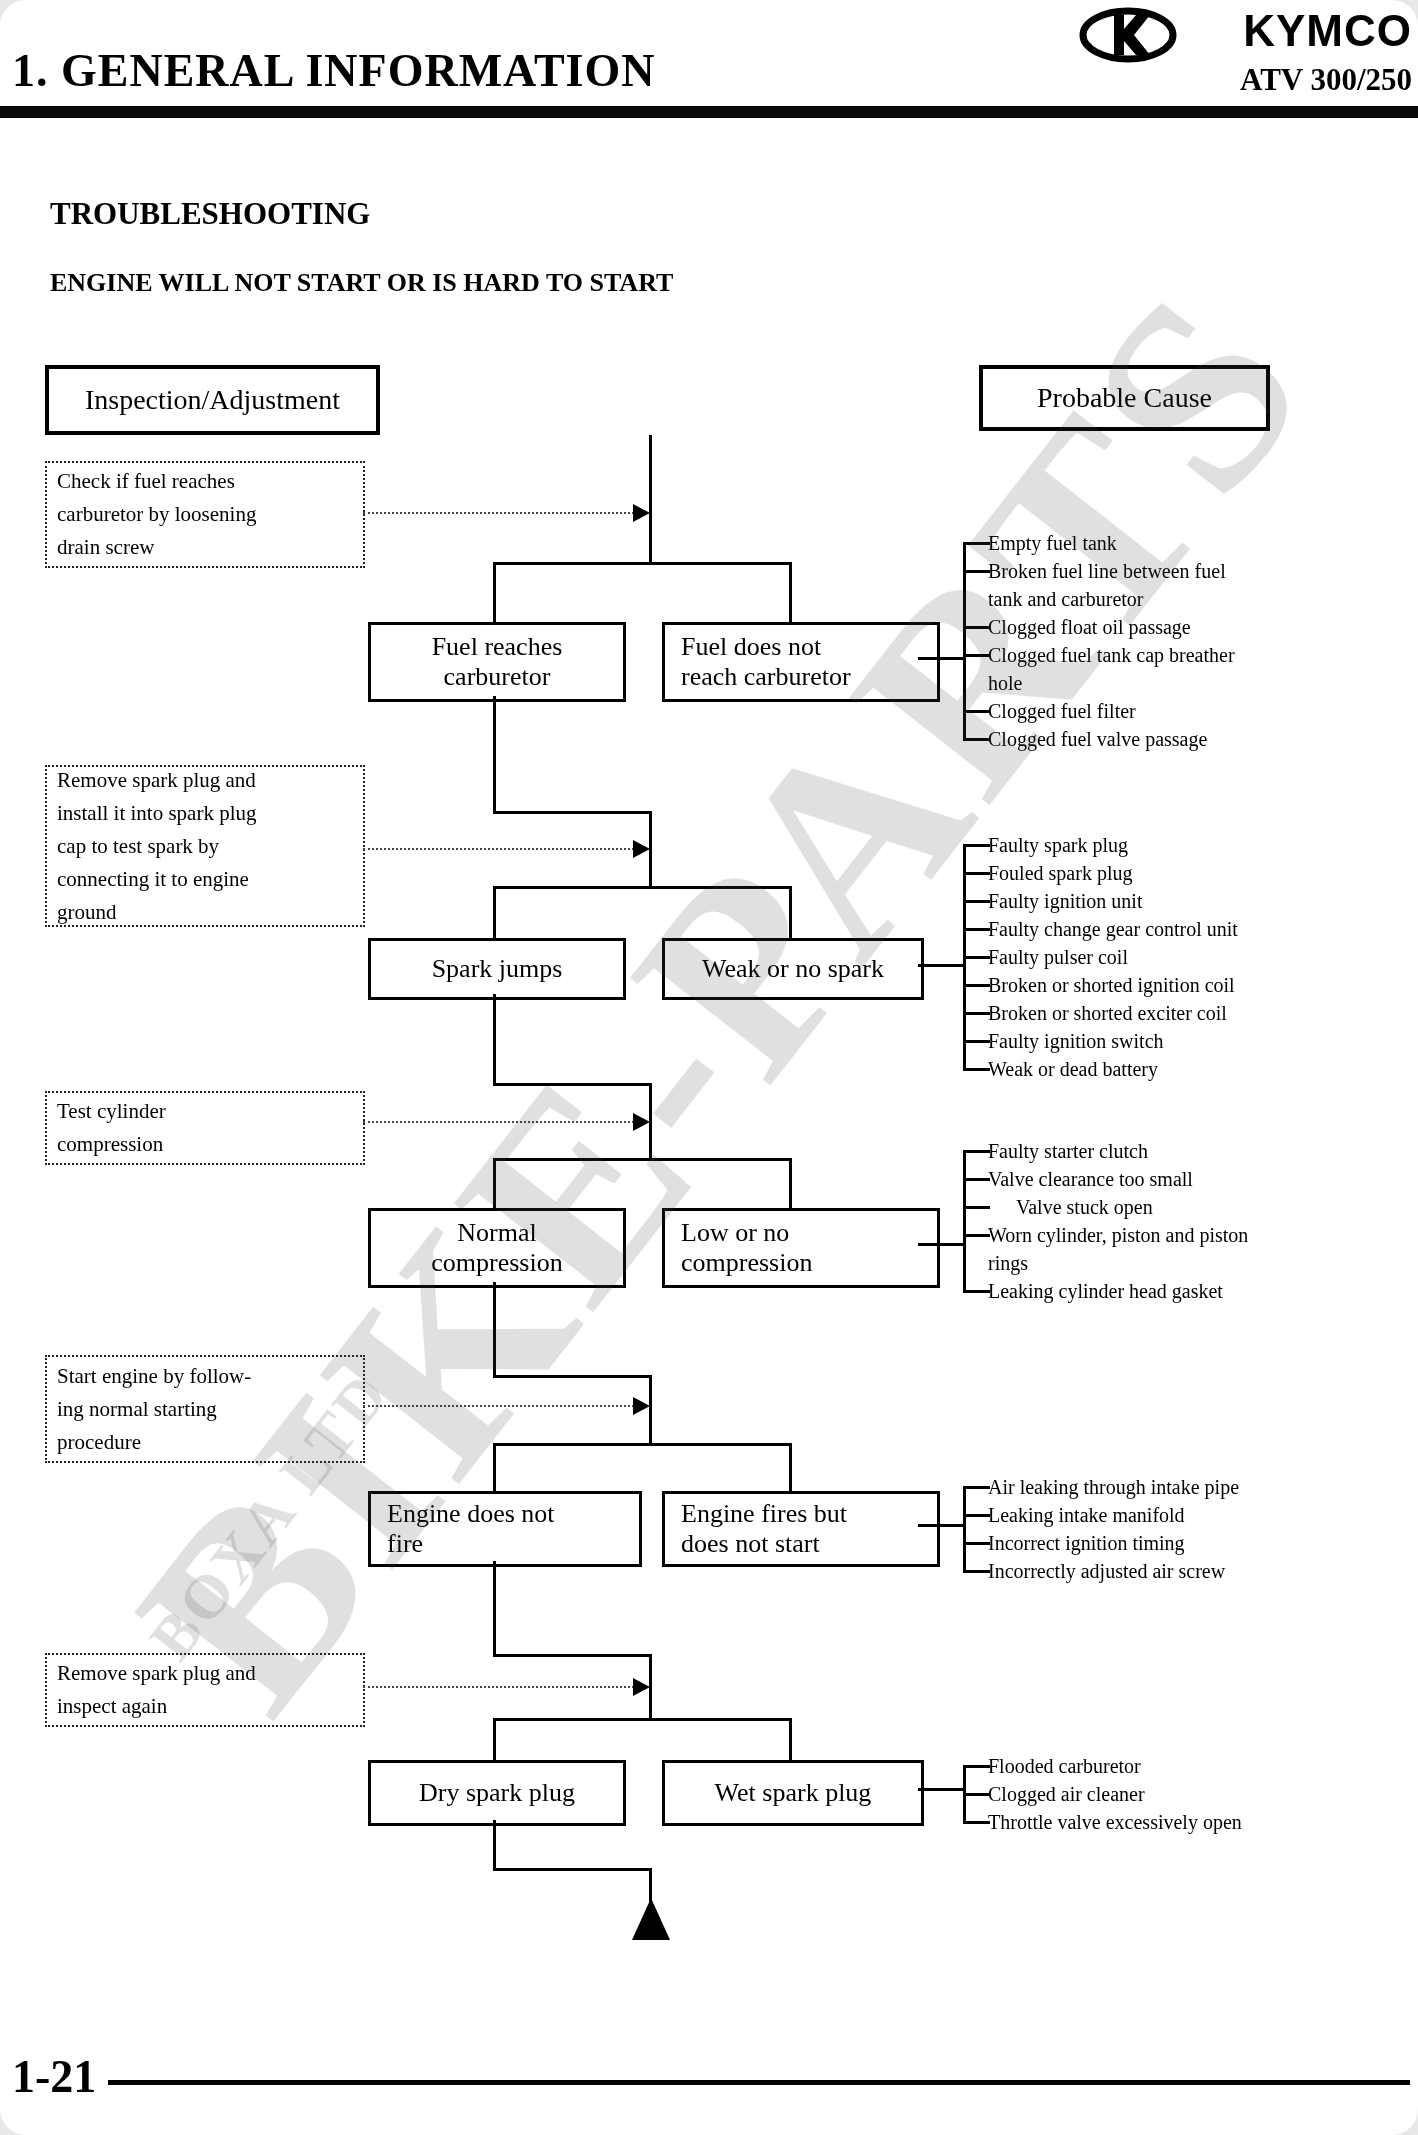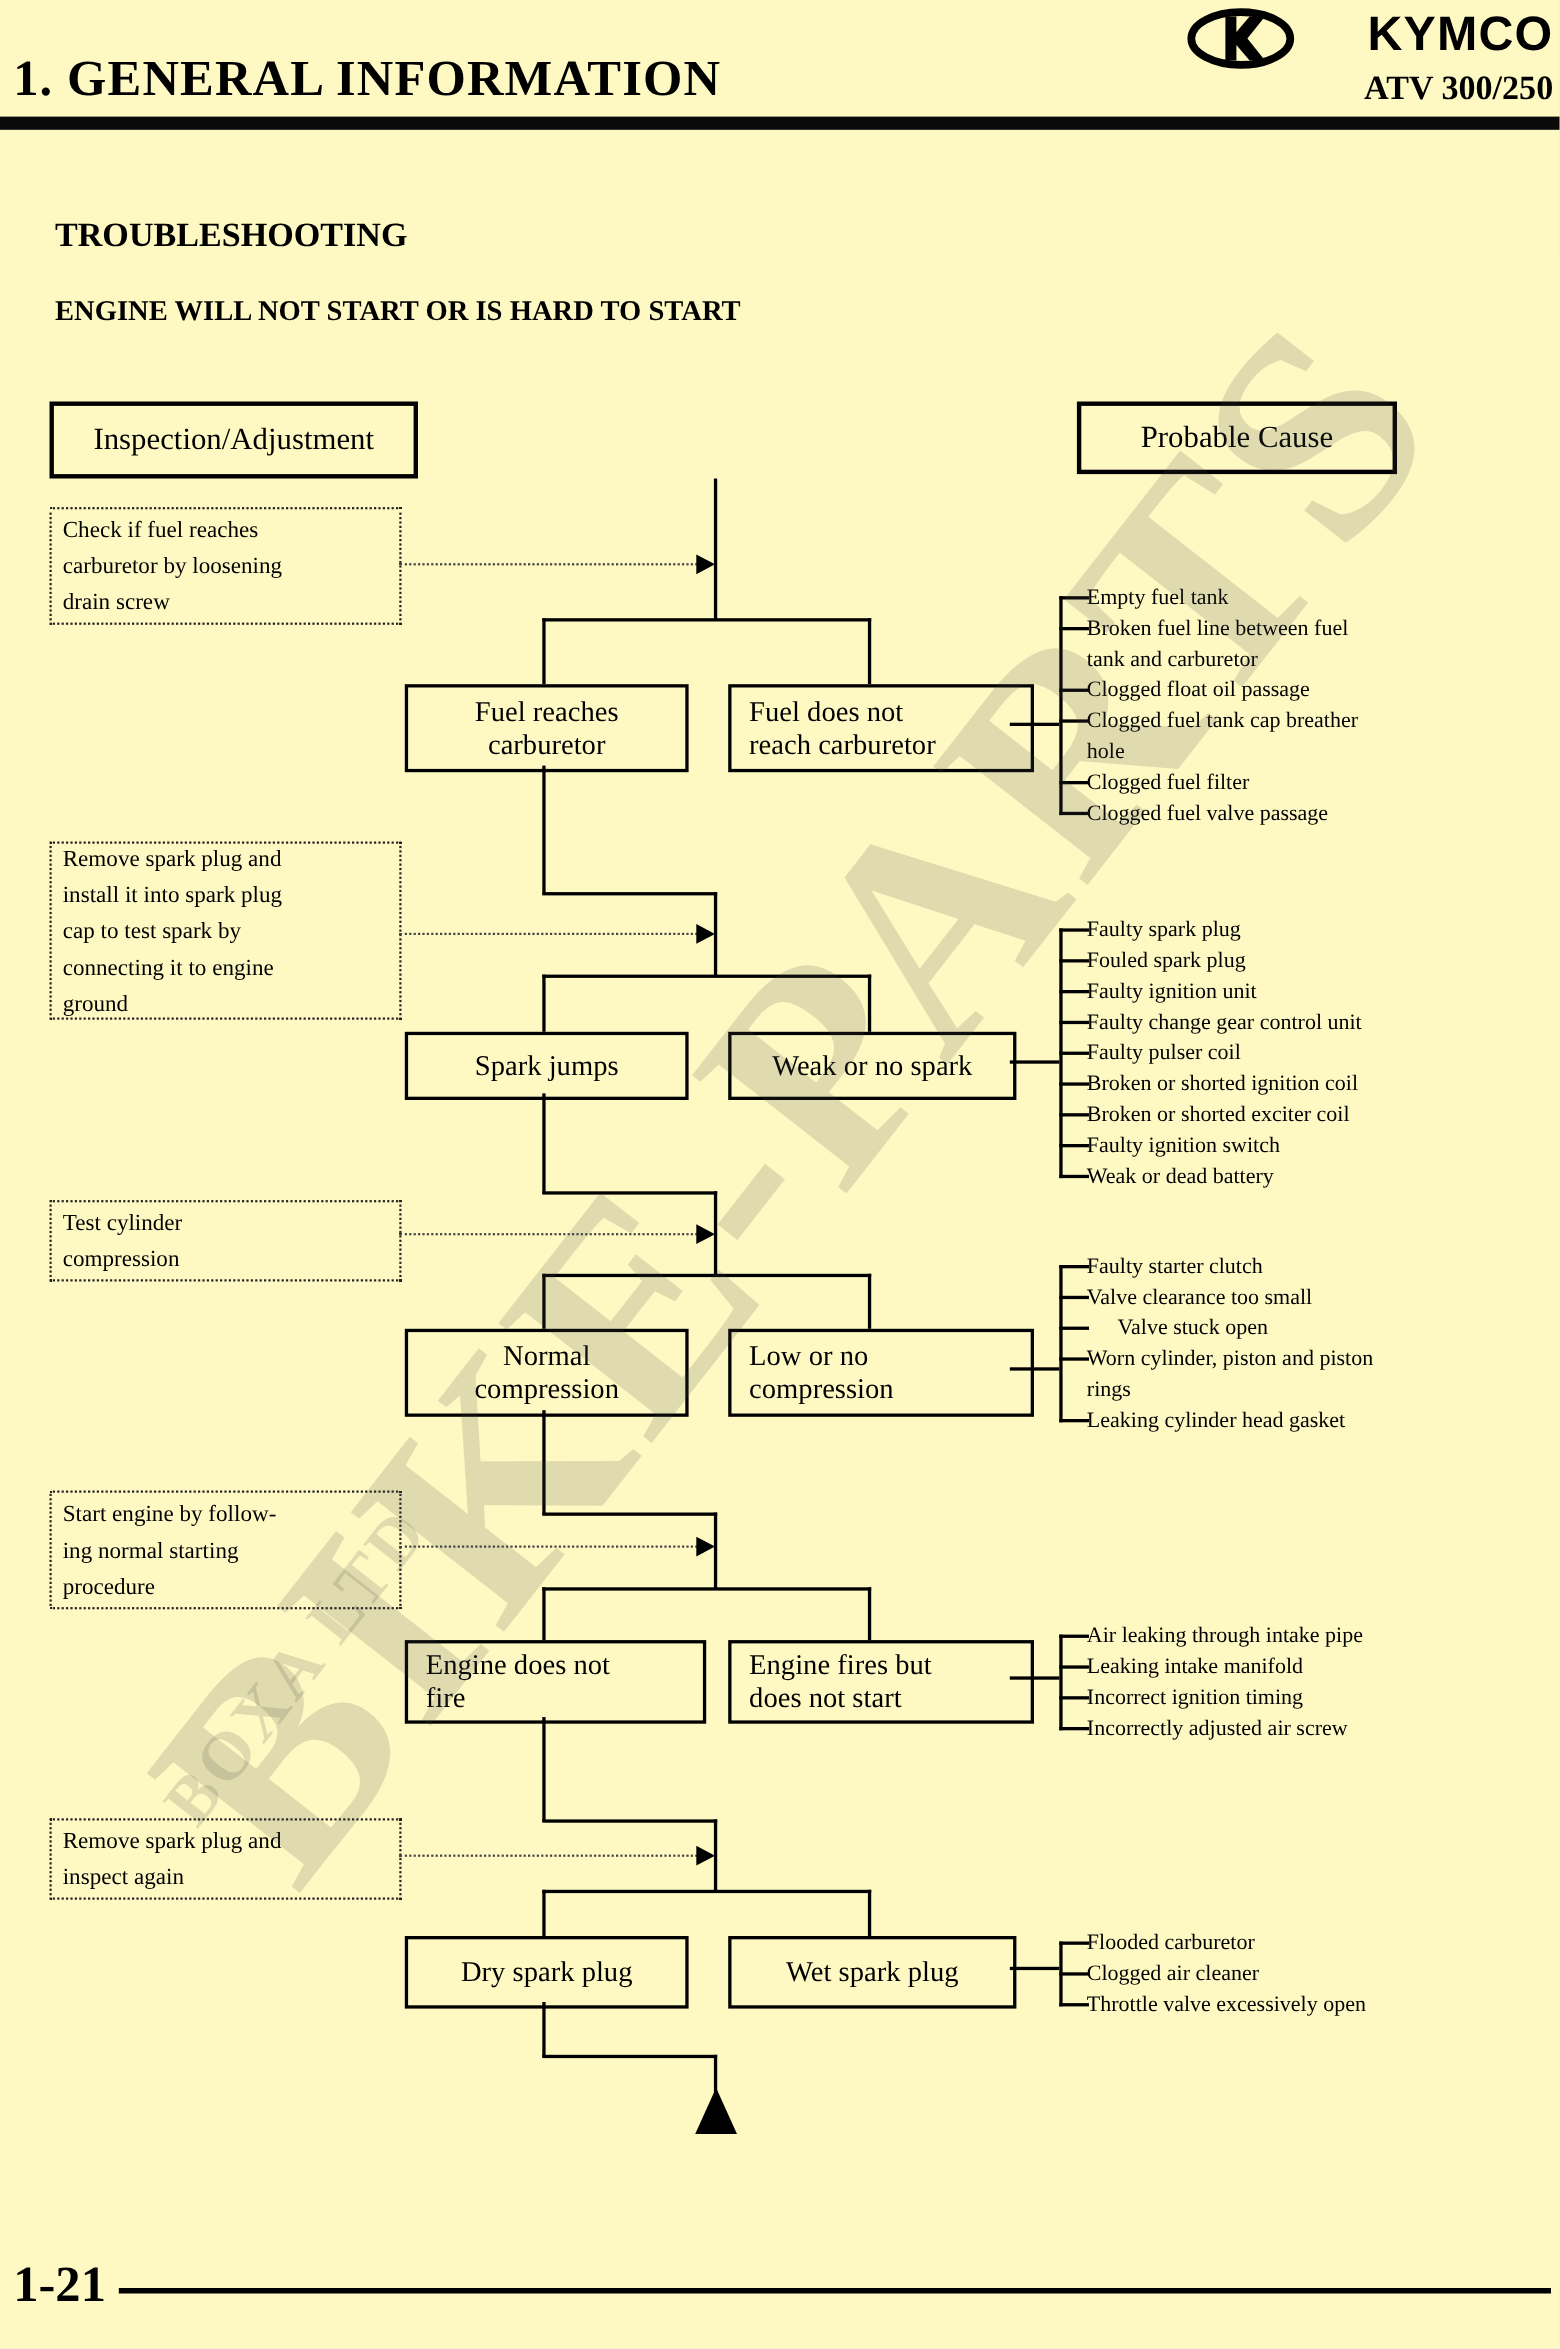--- a/index.html
+++ b/index.html
@@ -1,17 +1,17 @@
 <!DOCTYPE html>
 <html><head>
 <meta charset="utf-8">
 <style>
   html,body{margin:0;padding:0;background:#e8e8e8;}
-  #canvas{position:relative;width:1418px;height:2135px;margin:0 auto;background:#fef9c3;
-          font-family:"Liberation Serif","DejaVu Serif",serif;color:#000;overflow:hidden;}
+  #canvas{position:relative;width:1418px;height:2135px;margin:0 auto;background:#ffffff;
+          font-family:"Liberation Serif","DejaVu Serif",serif;color:#000;overflow:hidden;border-radius:26px;}
   
   .chapter{position:absolute;left:12px;top:44px;font-size:46px;font-weight:bold;letter-spacing:1px;}
   .bar{position:absolute;left:0;top:106px;width:1418px;height:12px;background:#0a0a0a;}
   .brand{position:absolute;right:6px;top:6px;font-family:"Liberation Sans","DejaVu Sans",sans-serif;
          font-size:44px;font-weight:bold;letter-spacing:1px;}
   .model{position:absolute;right:6px;top:62px;font-size:31px;font-weight:bold;}
   .sect-title{position:absolute;left:50px;top:196px;font-size:31px;font-weight:bold;}
   .sect-sub{position:absolute;left:50px;top:268px;font-size:26px;font-weight:bold;}
   
   .box{position:absolute;border:3px solid #000;display:flex;flex-direction:column;justify-content:center;

